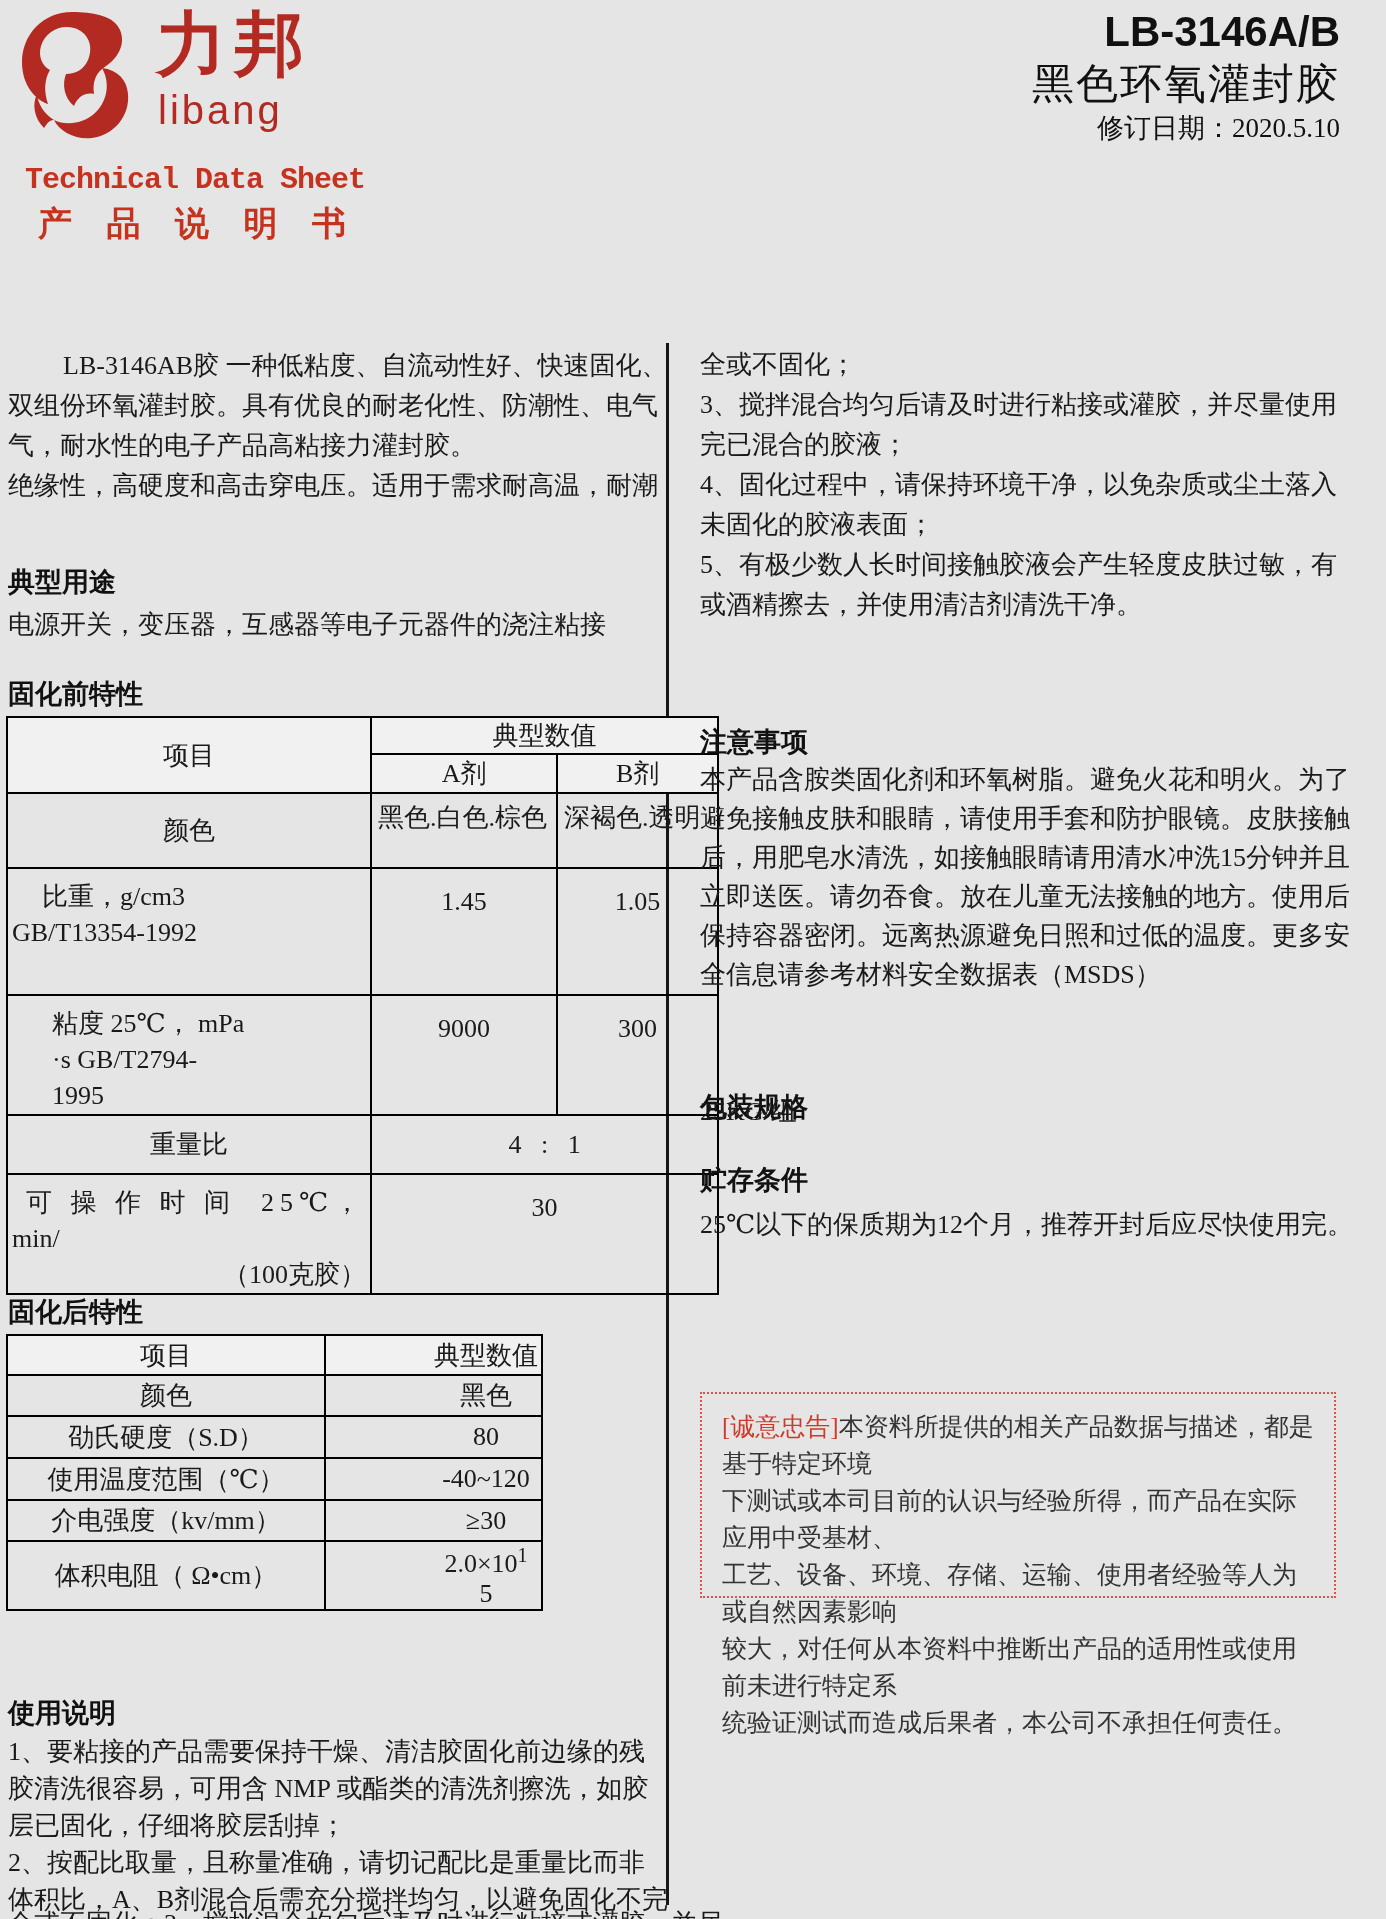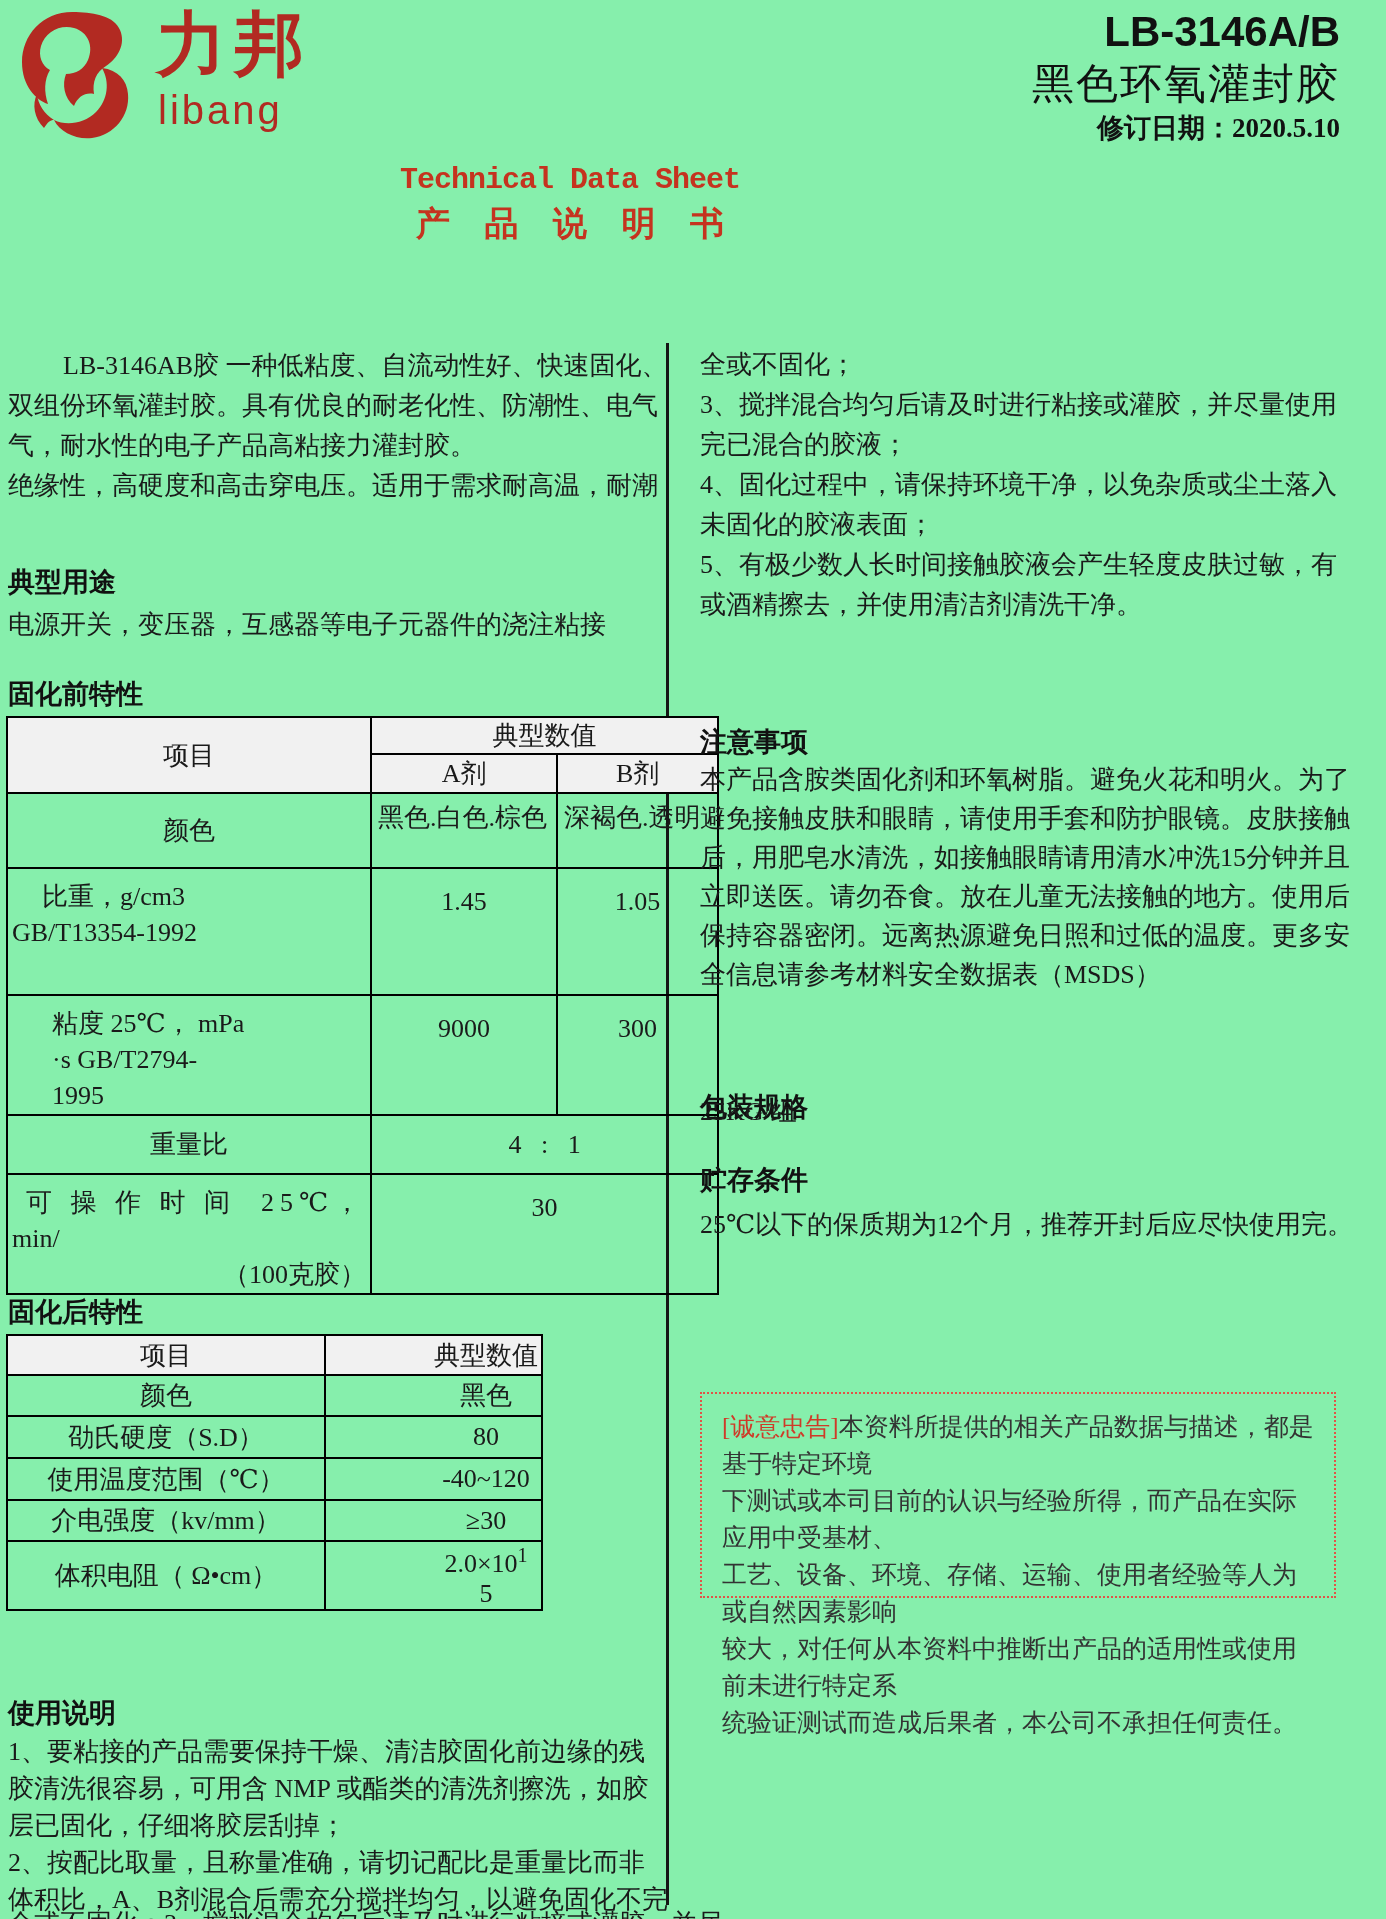--- a/index.html
+++ b/index.html
@@ -1,34 +1,34 @@
 <!DOCTYPE html>
 <html><head>
 <meta charset="utf-8">
 <style>
   html,body{margin:0;padding:0;background:#ffffff;}
-  .page{position:relative;width:1386px;height:1919px;background:#86efac;overflow:hidden;
+  .page{position:relative;width:1386px;height:1919px;background:#e5e5e5;overflow:hidden;
         font-family:"Liberation Serif","DejaVu Serif",serif;color:#1a1a1a;}
   .abs{position:absolute;}
 
   
   .logo{left:14px;top:6px;width:330px;height:140px;}
   .logo-mark{position:absolute;left:0;top:2px;}
   .logo-zh{position:absolute;left:142px;top:-8px;font-size:70px;font-weight:bold;
            color:#b22a22;letter-spacing:8px;font-family:"Liberation Serif",serif;}
   .logo-en{position:absolute;left:144px;top:82px;font-size:40px;color:#b22a22;
            letter-spacing:3px;font-family:"Liberation Sans",sans-serif;}
   .doc-id{right:46px;top:6px;text-align:right;}
   .doc-code{font-family:"Liberation Sans",sans-serif;font-weight:bold;font-size:42px;
             line-height:52px;color:#111;}
   .doc-name{font-size:42px;line-height:52px;letter-spacing:2px;color:#111;}
-  .doc-rev{font-size:27px;line-height:36px;color:#111;font-weight:bold;}
-
-  
-  .title-wrap{left:0;top:160px;width:1140px;text-align:center;}
+  .doc-rev{font-size:27px;line-height:36px;color:#111;}
+
+  
+  .title-wrap{left:0;top:160px;width:1140px;text-align:left;padding-left:25px;}
   .title-en{font-family:"Liberation Mono","DejaVu Sans Mono",monospace;font-weight:bold;
             font-size:30px;line-height:40px;color:#c5331f;letter-spacing:-1px;}
   .title-zh{font-size:34px;line-height:44px;font-weight:bold;color:#c5331f;
             letter-spacing:13px;padding-left:13px;margin-top:2px;}
 
   
   .colL{left:8px;width:656px;}
   .colR{left:700px;width:640px;}
   .body-line{font-size:26px;line-height:40px;white-space:nowrap;}
   .lh39 .body-line{line-height:39px;}

